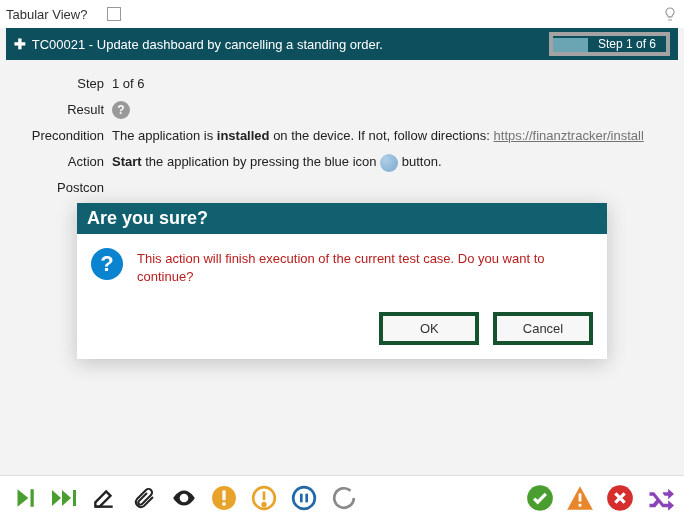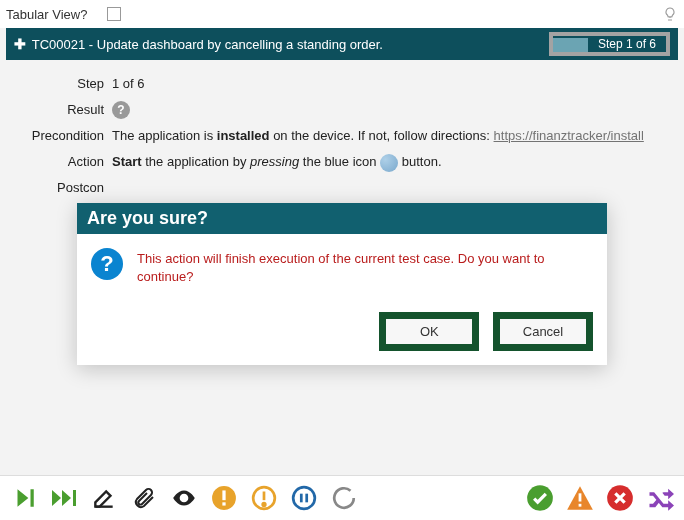--- a/index.html
+++ b/index.html
@@ -15,29 +15,29 @@
 .step-badge-fill { background: #6ba4b3; width: 35px; height: 14px; }
 .step-badge { padding: 1px 10px; font-size: 12px; }
 .details { padding: 8px 12px; }
 .row { display: flex; margin-bottom: 6px; line-height: 20px; }
 .label { width: 100px; text-align: right; padding-right: 8px; color: #222; }
 .value { flex: 1; color: #222; }
 .help-circle { display: inline-block; width: 18px; height: 18px; border-radius: 50%; background: #999; color: #fff; text-align: center; line-height: 18px; font-weight: bold; font-size: 12px; }
 .link { color: #737373; text-decoration: underline; }
 .globe-icon { display: inline-block; width: 18px; height: 18px; background: radial-gradient(circle at 30% 30%, #aed0e8, #7aa8cc); border-radius: 50%; vertical-align: middle; }
 .bold { font-weight: bold; }
-.italic { font-style: italic; }
+.italic { }
 .modal { position: absolute; left: 77px; top: 203px; width: 530px; background: #fff; box-shadow: 0 4px 20px rgba(0,0,0,0.2); }
 .modal-header { background: #11606f; color: #fff; padding: 5px 10px; font-weight: bold; font-size: 18px; }
 .modal-body { padding: 14px 14px 14px 14px; display: flex; gap: 14px; align-items: flex-start; }
 .q-icon { width: 32px; height: 32px; border-radius: 50%; background: #0a84d0; display: flex; align-items: center; justify-content: center; flex-shrink: 0; }
 .q-icon::after { content: "?"; color: #fff; font-weight: bold; font-size: 22px; }
 .modal-msg { color: #b91c1c; line-height: 18px; padding-top: 2px; }
 .modal-footer { padding: 12px 14px 14px; text-align: right; }
-.btn { display: inline-block; border: 7px solid #14532d; background: #f7f7f7; padding: 5px 0; width: 100px; text-align: center; margin-left: 10px; cursor: pointer; font-size: 13px; color: #333; }
+.btn { display: inline-block; border: 4px solid #14532d; background: #f7f7f7; padding: 5px 0; width: 100px; text-align: center; margin-left: 10px; cursor: pointer; font-size: 13px; color: #333; }
 .toolbar { position: absolute; bottom: 0; left: 0; right: 0; background: #fff; padding: 8px 10px; display: flex; align-items: center; justify-content: space-between; border-top: 1px solid #ddd; }
 .tb-left, .tb-right { display: flex; align-items: center; gap: 12px; }
 .tb-icon { width: 28px; height: 28px; display: flex; align-items: center; justify-content: center; }
 svg { display: block; }
 </style>
 </head>
 <body>
 
 <div class="top-bar">
   <div class="top-bar-left">

